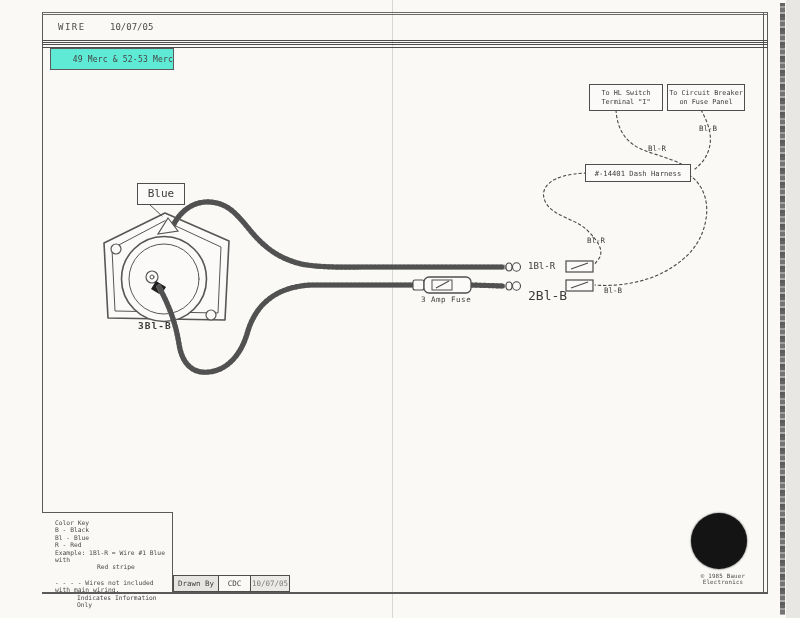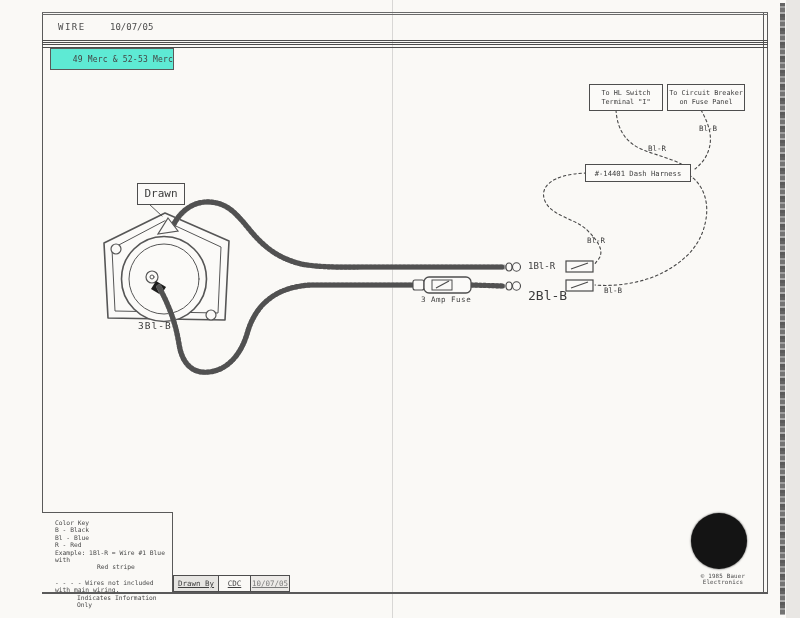--- a/index.html
+++ b/index.html
@@ -41,38 +41,38 @@
   svg.diagram{position:absolute;left:0;top:0;}
   
   .lblbox{position:absolute;border:1.2px solid #4e4e4e;background:#fbfaf8;
     display:flex;flex-direction:column;align-items:center;justify-content:center;
     line-height:1.25;color:#3c3c3c;}
   .clock-box{left:137px;top:183px;width:46px;height:20px;font-size:11px;border-width:1.4px;}
   .hl-box{left:589px;top:84px;width:72px;height:25px;font-size:6.8px;}
   .cb-box{left:667px;top:84px;width:76px;height:25px;font-size:6.8px;}
   .harness-box{left:585px;top:164px;width:104px;height:16px;font-size:7.2px;flex-direction:row;}
   .freelabel{position:absolute;color:#3c3c3c;white-space:nowrap;}
-  .lbl-3blb{left:138px;top:320px;font-size:9.5px;letter-spacing:1px;}
+  .lbl-3blb{left:138px;top:320px;font-size:9.5px;letter-spacing:1px;font-weight:bold;}
   .lbl-wire1{left:528px;top:261px;font-size:9px;text-align:center;}
   .lbl-wire2{left:528px;top:288px;font-size:13px;}
   .lbl-blr-mid{left:587px;top:236px;font-size:7.5px;}
   .lbl-blb-mid{left:604px;top:286px;font-size:7.5px;}
   .lbl-blr-top{left:648px;top:144px;font-size:7.5px;}
   .lbl-blb-top{left:699px;top:124px;font-size:7.5px;}
   .lbl-fuse{left:421px;top:295px;font-size:7.5px;letter-spacing:.5px;}
   
   .colorkey{position:absolute;left:42px;top:512px;width:131px;height:80px;
     border:1px solid #5a5a5a;border-left:none;border-bottom:none;background:#faf9f6;
     font-size:6.3px;line-height:7.4px;color:#4a4a4a;padding:6px 0 0 13px;box-sizing:border-box;}
   .colorkey .ex2{padding-left:42px;}
   .colorkey .note{margin-top:8px;}
   .colorkey .note2{padding-left:22px;}
   
   .drawnby{position:absolute;left:173px;top:575px;height:17px;display:flex;font-size:7.5px;color:#3f3f3f;}
-  .drawnby .cell{border:1px solid #4e4e4e;border-right:none;display:flex;align-items:center;justify-content:center;box-sizing:border-box;height:17px;text-decoration:underline;}
+  .drawnby .cell{border:1px solid #4e4e4e;border-right:none;display:flex;align-items:center;justify-content:center;box-sizing:border-box;height:17px;}
   .drawnby .c1{width:45px;background:#e6e5e2;}
   .drawnby .c2{width:32px;background:#faf9f6;}
   .drawnby .c3{width:40px;background:#eceae7;color:#7a7a7a;border-right:1px solid #4e4e4e;}
   
   .black-dot{position:absolute;left:691px;top:513px;width:56px;height:56px;border-radius:50%;
     background:#141414;box-shadow:0 0 1.5px 0.5px rgba(20,20,20,.5);}
   .copyright{position:absolute;left:680px;top:573px;width:86px;font-size:5.8px;color:#4a4a4a;text-align:center;letter-spacing:.2px;}
 </style>
 </head>
 <body>
@@ -149,21 +149,21 @@
 
     <g fill="none" stroke="#474747" stroke-width="1.1" stroke-dasharray="2.5 2.8" stroke-linecap="round">
       <path d="M587,173 C549,174 538,189 546,203 C554,217 577,219 588,231 C600,243 605,253 597,261 L594,265"></path>
       <path d="M689,175 C703,184 709,201 706,219 C702,243 688,259 664,272 C646,282 618,287 595,285"></path>
       <path d="M616,110 C617,126 623,140 639,148 C654,155 671,158 683,165"></path>
       <path d="M701,110 C708,122 713,136 709,149 C706,159 701,164 695,169"></path>
     </g>
   </svg>
 
   <div class="lblbox clock-box">
-    <span>Drawn</span>
+    <span>Blue</span>
   </div>
   <div class="freelabel lbl-3blb">3Bl-B</div>
 
   <div class="lblbox hl-box">
     <span>To HL Switch</span>
     <span>Terminal "I"</span>
   </div>
   <div class="lblbox cb-box">
     <span>To Circuit Breaker</span>
     <span>on Fuse Panel</span>

